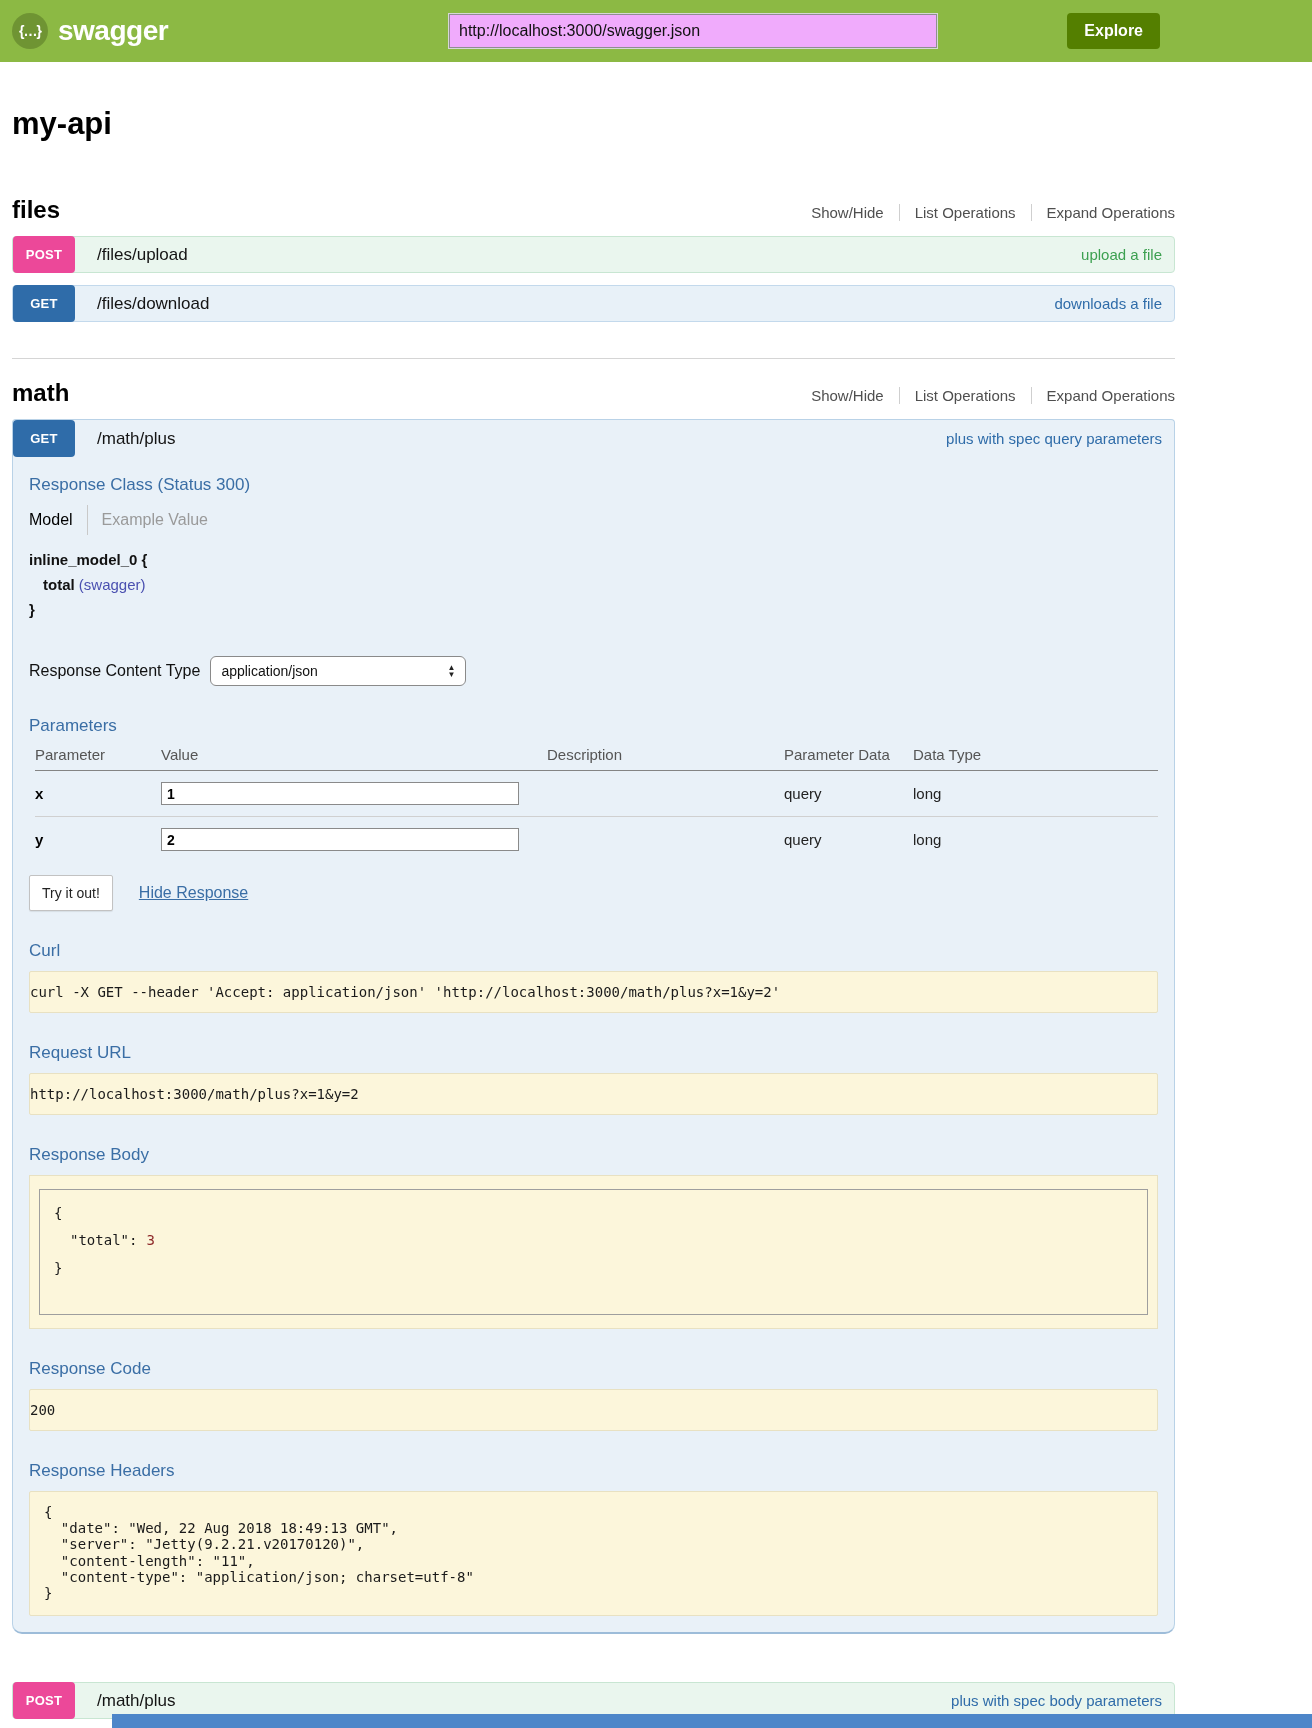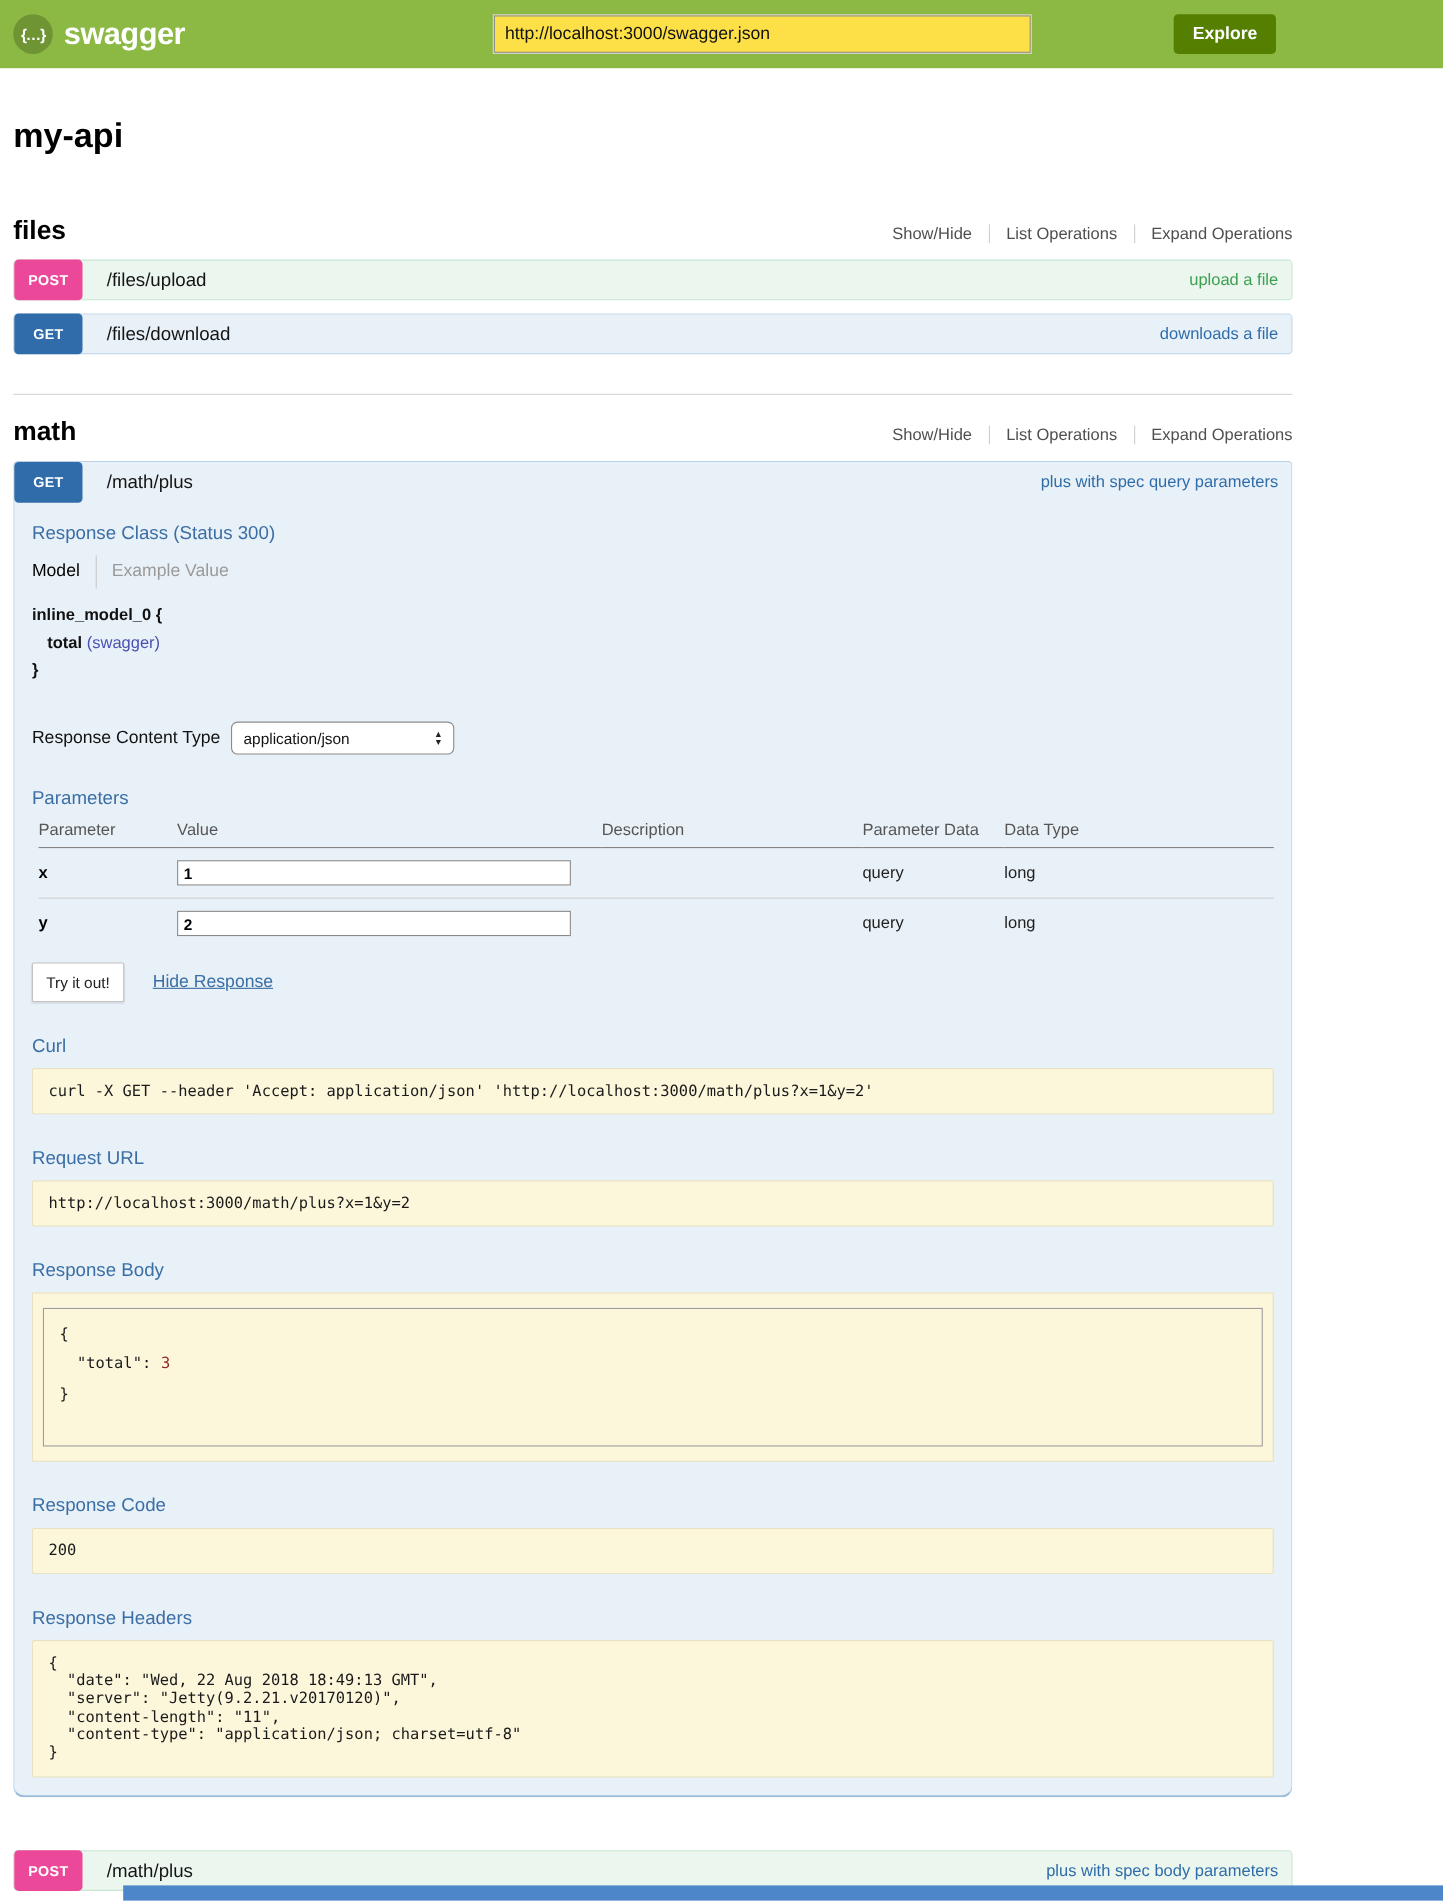--- a/index.html
+++ b/index.html
@@ -15,21 +15,21 @@
   }
   .brand { display:flex; align-items:center; margin-left:12px; cursor:pointer; }
   .logo {
     width:36px; height:36px; border-radius:50%; background:#6f9433;
     display:flex; align-items:center; justify-content:center;
     color:#fff; font-weight:bold; font-size:14px; letter-spacing:-1px;
   }
   .brand-name { color:#fff; font-size:28px; font-weight:bold; margin-left:10px; letter-spacing:-0.5px; }
   .url-input {
     position:absolute; left:449px; top:14px; width:488px; height:34px;
-    border:1px solid #8f8f8f; box-shadow:0 0 0 1px #d7d7d7; background:#fde047;
+    border:1px solid #8f8f8f; box-shadow:0 0 0 1px #d7d7d7; background:#f0abfc;
     font-size:16px; padding:4px 9px; font-family:"Liberation Sans", sans-serif; color:#111;
   }
   .explore-btn {
     position:absolute; right:152px; top:13px; height:36px;
     background:#547f00; color:#fff; border:none; border-radius:4px;
     font-size:16px; font-weight:bold; padding:0 17px; cursor:pointer;
     font-family:"Liberation Sans", sans-serif;
   }
   
   .container { margin-left:12px; width:1163px; }
@@ -74,21 +74,21 @@
   .tab.active { color:#000; }
   .tab.inactive { color:#9a9a9a; cursor:pointer; }
   .tab-sep { width:1px; height:30px; background:#c9c9c9; margin:0 14px; }
   .model-sig { font-size:15px; line-height:25px; color:#111; margin-bottom:34px; }
   .model-sig .bold { font-weight:bold; }
   .model-sig .indent { padding-left:14px; }
   .prop-type { color:#4a50b0; }
   .rct-row { display:flex; align-items:center; margin-bottom:26px; }
   .rct-label { font-size:16px; color:#111; }
   .select-box {
-    margin-left:10px; width:203px; height:30px; background:#fff;
+    margin-left:10px; width:256px; height:30px; background:#fff;
     border:1px solid #8a8a8a; border-radius:6px; padding:0 10px;
     display:flex; align-items:center; justify-content:space-between;
     font-size:14px; color:#111; cursor:pointer;
   }
   .select-arrows { display:flex; flex-direction:column; font-size:8px; line-height:7px; color:#222; }
   
   table.params-table { width:calc(100% - 6px); margin-left:6px; border-collapse:collapse; font-size:15px; }
   .params-table th {
     text-align:left; font-weight:400; color:#555;
     padding:8px 0 7px; border-bottom:1px solid #848484;
@@ -106,21 +106,21 @@
   .try-btn {
     background:#ffffff; border:1px solid #c2c2c2; border-radius:2px;
     box-shadow:0 1px 1px rgba(0,0,0,0.08); padding:9px 12px;
     font-family:"Liberation Sans", sans-serif; font-size:14px; color:#222; cursor:pointer;
   }
   .hide-response { margin-left:26px; color:#3a6ea5; text-decoration:underline; font-size:16px; cursor:pointer; }
   
   .mono { font-family:"DejaVu Sans Mono","Liberation Mono",monospace; }
   .code-block {
     background:#fcf6db; border:1px solid #e8e1c2; border-radius:2px;
-    padding:12px 14px; font-size:14px; color:#1a1a1a;
+    padding:12px 0; font-size:14px; color:#1a1a1a;
   }
   .code-outer { background:#fcf6db; border:1px solid #e8e1c2; padding:13px 9px; }
   .code-inner {
     border:1px solid #9e9e9e; background:#fcf6db;
     padding:10px 14px 32px; font-size:14px; line-height:1.95; color:#1a1a1a;
   }
   .code-line { white-space:pre; }
   .indent2 { padding-left:16px; }
   .json-num { color:#8e2a2a; margin-left:9px; }
   pre.headers-pre { margin:0; line-height:1.16; padding:12px 14px 14px; white-space:pre; }

